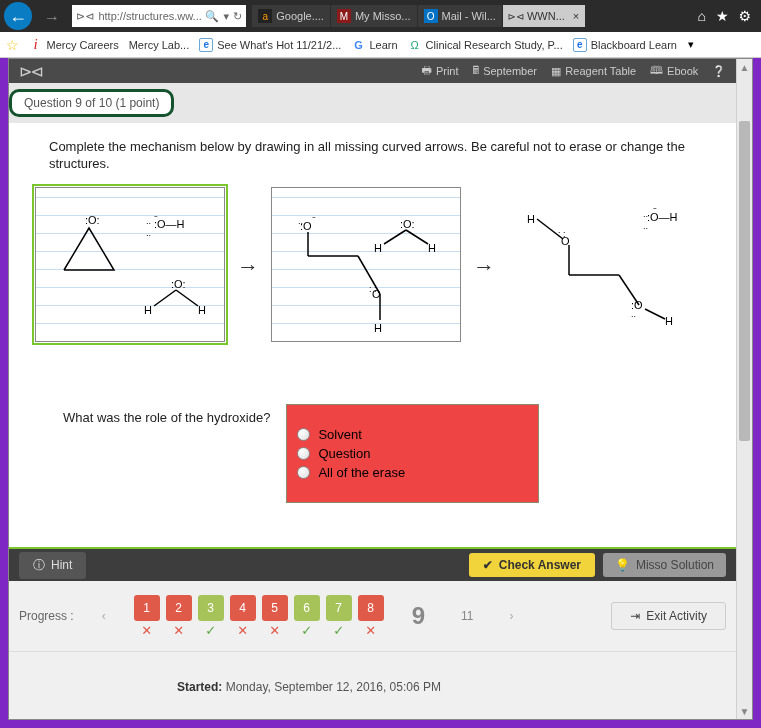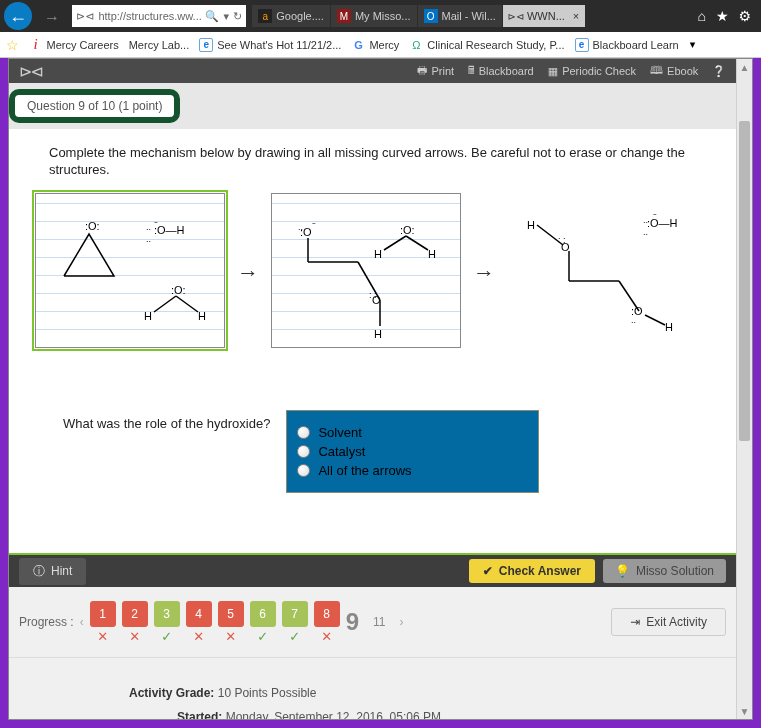--- a/index.html
+++ b/index.html
@@ -20,40 +20,40 @@
 .outer-viewport { background: #7f27c5; padding: 0 8px 8px 8px; height: calc(728px - 32px - 26px); }
 .content-frame { background: #f0f0f0; height: 100%; position: relative; border: 1px solid #888; display: flex; }
 .scrollable { flex: 1; overflow: hidden; position: relative; }
 .scrollbar-track { width: 16px; background: #eaeaea; border-left: 1px solid #d0d0d0; position: relative; }
 .scrollbar-thumb { position: absolute; left: 2px; right: 2px; top: 62px; height: 320px; background: #b8b8b8; border-radius: 2px; }
 .scrollbar-arrow { position: absolute; left: 0; right: 0; height: 16px; display: flex; align-items: center; justify-content: center; color: #888; font-size: 10px; }
 .top-dark-bar { background: #4a4a4a; height: 24px; display: flex; align-items: center; justify-content: space-between; color: #ccc; font-size: 11px; padding: 0 10px; }
 .top-dark-right { display: flex; gap: 14px; }
 .top-dark-right span { display: flex; align-items: center; gap: 4px; }
 .question-header { background: #e7e7e7; padding: 0; }
-.question-pill { display: inline-block; background: #fff; border: 6px solid #14532d; border-radius: 10px; padding: 4px 12px; margin: 6px 0 6px 0; font-size: 12px; color: #555; }
+.question-pill { display: inline-block; background: #fff; border: 3px solid #14532d; border-radius: 10px; padding: 4px 12px; margin: 6px 0 6px 0; font-size: 12px; color: #555; }
 .question-body { background: #fff; padding: 12px 24px; height: 424px; position: relative; }
 .instruction { font-size: 13px; color: #222; margin: 4px 8px 14px 16px; line-height: 1.3; }
 .mechanism-row { display: flex; align-items: center; gap: 12px; margin-left: 2px; }
 .panel { width: 190px; height: 155px; border: 1px solid #888; background: repeating-linear-gradient(0deg, #fff, #fff 17px, #c8ddf0 17px, #c8ddf0 18px), repeating-linear-gradient(90deg, transparent, transparent 17px, #c8ddf0 17px, #c8ddf0 18px); position: relative; }
 .panel.selected { outline: 2px solid #7bc62d; outline-offset: 1px; }
 .panel.plain { background: #fff; border: none; }
 .arrow-between { font-size: 22px; color: #333; }
 .mol-svg { position: absolute; top: 0; left: 0; }
 .role-section { display: flex; gap: 16px; margin-top: 62px; align-items: flex-start; margin-left: 30px; }
 .role-question { font-size: 13px; color: #222; padding-top: 6px; }
-.options-box { border: 1px solid #8b8b6f; background: #0369a1; padding: 12px 10px; width: 253px; }
+.options-box { border: 1px solid #8b8b6f; background: #ef4444; padding: 20px 10px; width: 253px; }
 .option-row { display: flex; align-items: center; gap: 8px; padding: 2px 0; font-size: 13px; }
 .radio { width: 13px; height: 13px; border: 1px solid #888; border-radius: 50%; background: radial-gradient(circle at 30% 30%, #fff, #ddd); flex-shrink: 0; }
 .action-bar { background: #3d3d3d; height: 34px; display: flex; align-items: center; justify-content: space-between; padding: 0 10px; border-top: 2px solid #7bc62d; }
 .hint-btn { background: #555; color: #ddd; padding: 5px 14px; border-radius: 3px; display: flex; align-items: center; gap: 6px; font-size: 12px; }
 .action-right { display: flex; gap: 8px; }
 .check-btn { background: #f1d33b; color: #333; padding: 5px 14px; border-radius: 3px; font-size: 12px; display: flex; align-items: center; gap: 6px; font-weight: bold; }
 .view-btn { background: #999; color: #444; padding: 5px 12px; border-radius: 3px; font-size: 12px; display: flex; align-items: center; gap: 6px; }
-.progress-bar { background: #f0f0f0; padding: 14px 10px; display: flex; align-items: center; gap: 0; }
+.progress-bar { background: #f0f0f0; padding: 14px 10px; display: flex; align-items: center; gap: 22px; }
 .progress-label { color: #666; font-size: 12px; }
 .nav-arrow { color: #aaa; font-size: 12px; padding: 0 6px; }
 .q-boxes { display: flex; gap: 6px; align-items: flex-start; }
 .q-box { width: 26px; text-align: center; }
 .q-num { width: 26px; height: 26px; border-radius: 3px; display: flex; align-items: center; justify-content: center; color: #fff; font-size: 12px; }
 .q-num.red { background: #e05a4a; }
 .q-num.grn { background: #a6c35a; }
 .q-mark { font-size: 13px; margin-top: 2px; height: 14px; }
 .q-mark.x { color: #e05a4a; }
 .q-mark.c { color: #5aa644; }
@@ -114,21 +114,21 @@
       </div>
       <div class="bookmark">
         <span>Mercy Lab...</span>
       </div>
       <div class="bookmark">
         <span class="fav ie-icon">e</span>
         <span>See What's Hot 11/21/2...</span>
       </div>
       <div class="bookmark">
         <span class="fav" style="color:#4285f4;font-weight:bold">G</span>
-        <span>Mercy</span>
+        <span>Learn</span>
       </div>
       <div class="bookmark">
         <span class="fav" style="color:#2a7">Ω</span>
         <span>Clinical Research Study, P...</span>
       </div>
       <div class="bookmark">
         <span class="fav ie-icon">e</span>
         <span>Blackboard Learn</span>
       </div>
     </div>
@@ -136,22 +136,22 @@
 </div>
 
 <div class="outer-viewport">
 <div class="content-frame">
 <div class="scrollable">
 
   <div class="top-dark-bar">
     <span style="font-size:16px; letter-spacing:-2px;">⊳⊲</span>
     <div class="top-dark-right">
       <span>🖶 <span>Print</span></span>
-      <span>🖩 <span>Blackboard</span></span>
-      <span>▦ <span>Periodic Check</span></span>
+      <span>🖩 <span>September</span></span>
+      <span>▦ <span>Reagent Table</span></span>
       <span>🕮 <span>Ebook</span></span>
       <span>❔</span>
     </div>
   </div>
 
   <div class="question-header">
     <span class="question-pill">Question 9 of 10 (1 point)</span>
   </div>
 
   <div class="question-body">
@@ -225,25 +225,25 @@
 
     <div class="role-section">
       <div class="role-question">What was the role of the hydroxide?</div>
       <div class="options-box" id="options-box">
               <div class="option-row">
                 <span class="radio"></span>
                 <span>Solvent</span>
               </div>
               <div class="option-row">
                 <span class="radio"></span>
-                <span>Catalyst</span>
+                <span>Question</span>
               </div>
               <div class="option-row">
                 <span class="radio"></span>
-                <span>All of the arrows</span>
+                <span>All of the erase</span>
               </div>
             </div>
     </div>
   </div>
 
   <div class="action-bar">
     <div class="hint-btn">
       <span>ⓘ</span>
       <span>Hint</span>
     </div>
@@ -299,23 +299,20 @@
     <span class="current-q">9</span>
     <span class="future-q">11</span>
     <span class="nav-arrow">›</span>
     <div class="exit-btn">
       <span>⇥</span>
       <span>Exit Activity</span>
     </div>
   </div>
 
   <div class="grade-section">
-    <div class="grade-row">
-      <b>Activity Grade:</b>&nbsp;<span>10 Points Possible</span>
-    </div>
     <div class="grade-row" style="padding-left:48px;">
       <b>Started:</b>&nbsp;<span>Monday, September 12, 2016, 05:06 PM</span>
     </div>
   </div>
 
 </div>
 <div class="scrollbar-track">
   <div class="scrollbar-arrow" style="top:0">▲</div>
   <div class="scrollbar-thumb"></div>
   <div class="scrollbar-arrow" style="bottom:0">▼</div>

